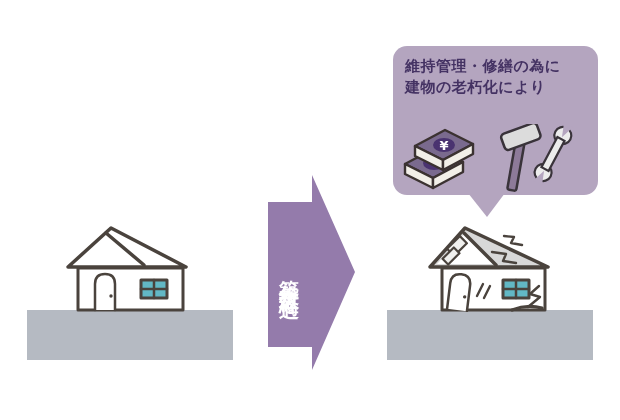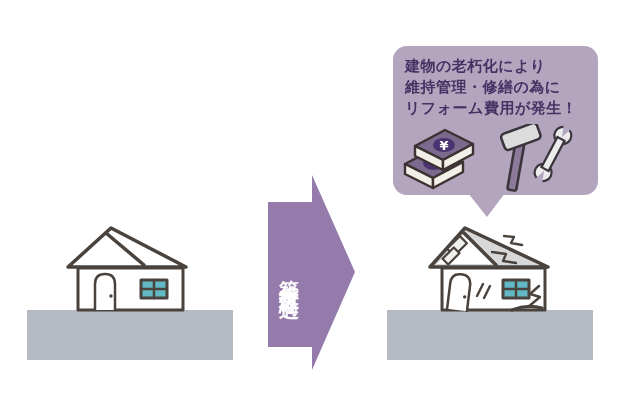--- a/index.html
+++ b/index.html
@@ -63,23 +63,22 @@
     </g>
   </svg>
 
   <svg class="arrow-svg" viewBox="0 0 100 205">
     <polygon points="8,32 52,32 52,5 95,102 52,200 52,177 8,177" fill="#947bab"></polygon>
   </svg>
   <div class="arrow-label">築年数経過</div>
 
   <div class="bubble">
     <div class="bubble-text">
+      <div>維持管理・修繕の為に</div>
       <div>建物の老朽化により</div>
-      <div>維持管理・修繕の為に</div>
-      <div>リフォーム費用が発生！</div>
     </div>
     <div class="bubble-tail"></div>
   </div>
 
   <svg class="icon-money" viewBox="0 0 76 72">
     <g stroke="#3b3231" stroke-width="2.4" stroke-linejoin="round">
 
       <polygon points="4,38 34,22 62,36 32,52" fill="#7a6a8e"></polygon>
       <ellipse cx="33" cy="37" rx="11" ry="7" fill="#4a3370" stroke="none"></ellipse>
       <polygon points="4,38 32,52 32,62 4,48" fill="#f2efe8"></polygon>

